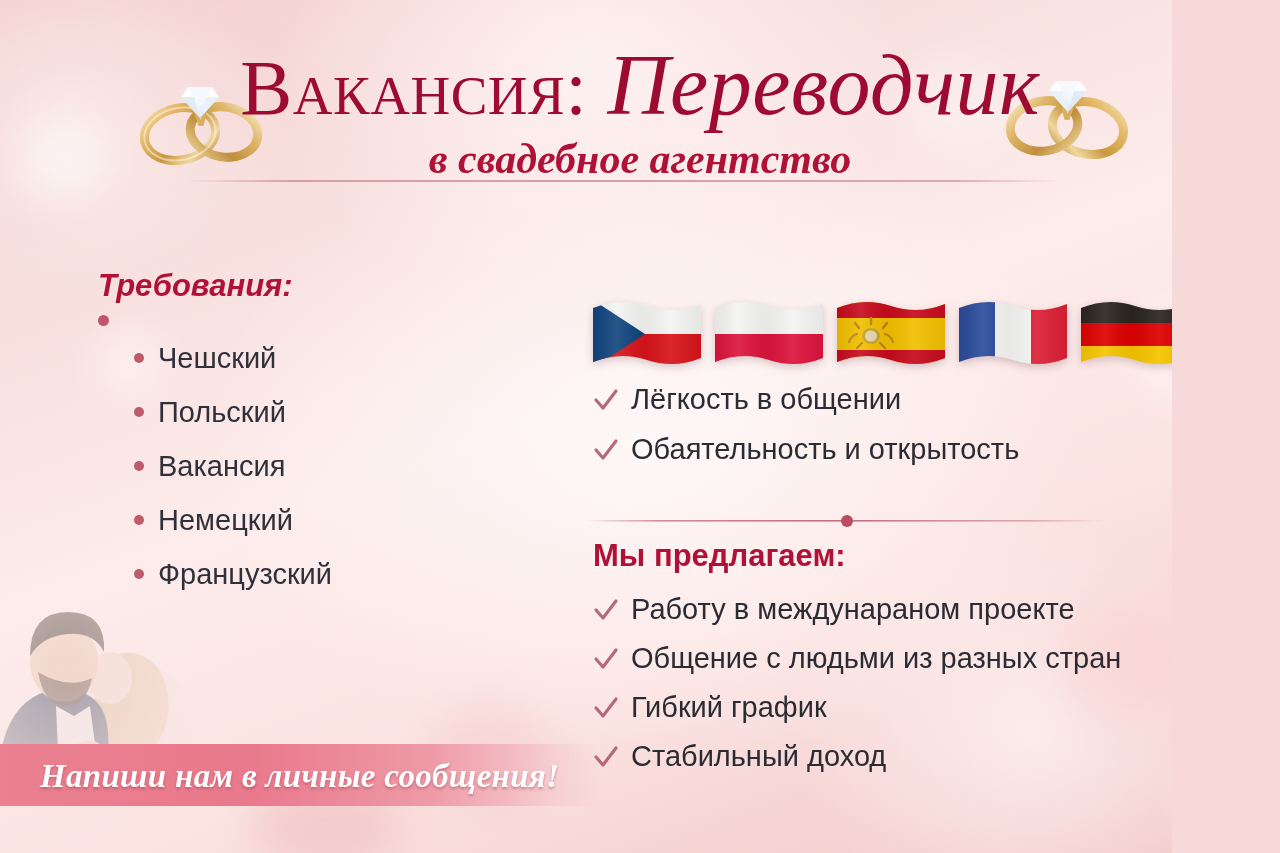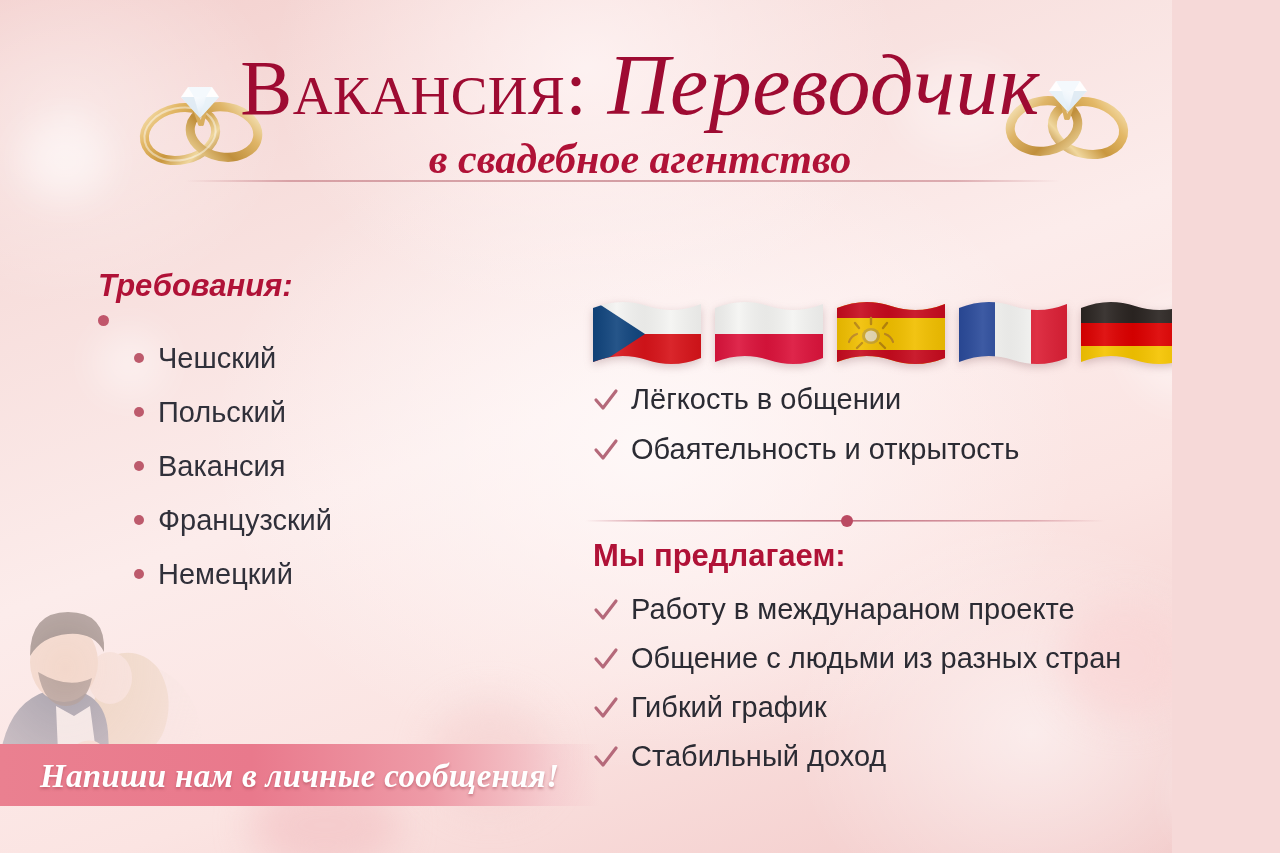--- a/index.html
+++ b/index.html
@@ -226,25 +226,25 @@
       <div class="lang-row">
         <span class="dot sm"></span>
         <span class="lbl-md">Польский</span>
       </div>
       <div class="lang-row">
         <span class="dot sm"></span>
         <span class="lbl-md">Вакансия</span>
       </div>
       <div class="lang-row">
         <span class="dot sm"></span>
+        <span class="lbl-md">Немецкий</span>
+      </div>
+      <div class="lang-row">
+        <span class="dot sm"></span>
         <span class="lbl-md">Французский</span>
-      </div>
-      <div class="lang-row">
-        <span class="dot sm"></span>
-        <span class="lbl-md">Немецкий</span>
       </div>
     </div>
   </div>
 
   <div id="right-col">
 
     <div id="flags">
 
       <svg class="flag" viewBox="0 0 108 68" xmlns="http://www.w3.org/2000/svg">
         <defs>

